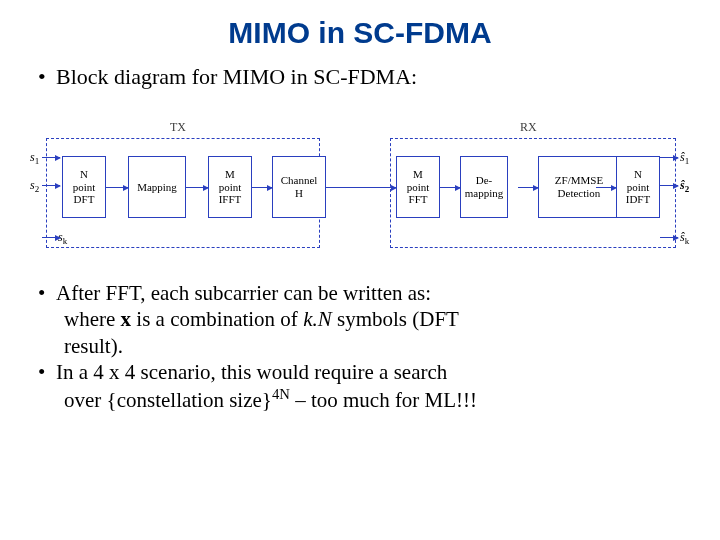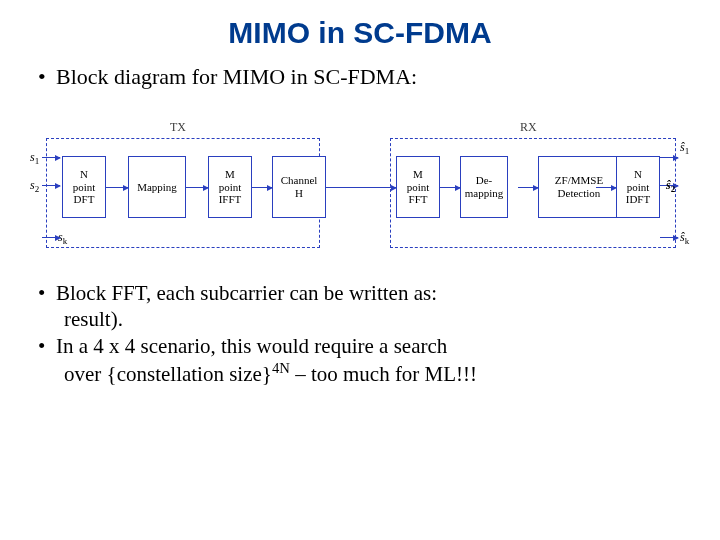--- a/index.html
+++ b/index.html
@@ -131,25 +131,28 @@
 IDFT</div>
   <div class="arrow" style="left:296px; top:75px; width:70px;"></div>
   <div class="arrow" style="left:410px; top:75px; width:20px;"></div>
   <div class="arrow" style="left:488px; top:75px; width:20px;"></div>
   <div class="arrow" style="left:566px; top:75px; width:20px;"></div>
 
   <div class="arrow" style="left:630px; top:45px; width:18px;"></div>
   <div class="arrow" style="left:630px; top:73px; width:18px;"></div>
   <div class="arrow" style="left:630px; top:125px; width:18px;"></div>
 
-  <div class="sig" style="left:650px; top:28px;"><span>ŝ</span><sub>1</sub></div>
-  <div class="sig" style="left:636px; top:66px;font-weight:bold;"><span>ŝ</span><sub>2</sub></div>
+  <div class="sig" style="left:650px; top:38px;"><span>ŝ</span><sub>1</sub></div>
+  <div class="sig" style="left:650px; top:66px;font-weight:bold;"><span>ŝ</span><sub>2</sub></div>
   <div class="sig" style="left:650px; top:118px;"><span>ŝ</span><sub>k</sub></div>
 </div>
 
 <div class="body-text">
-  <span class="dot">•</span><span>Block FFT, each subcarrier can be written as:</span><br>
+  <span class="dot">•</span><span>After FFT, each subcarrier can be written as:</span><br>
+  <span class="ind">
+    <span>where </span><b>x</b><span> is a combination of </span><i>k.N</i><span> symbols (DFT</span>
+  </span>
   <span class="ind">result).</span>
   <span class="dot">•</span><span>In a 4 x 4 scenario, this would require a search</span><br>
   <span class="ind">
     <span>over {constellation size}</span><sup>4N</sup><span> – too much for ML!!!</span>
   </span>
 </div>
 
 </body></html>

